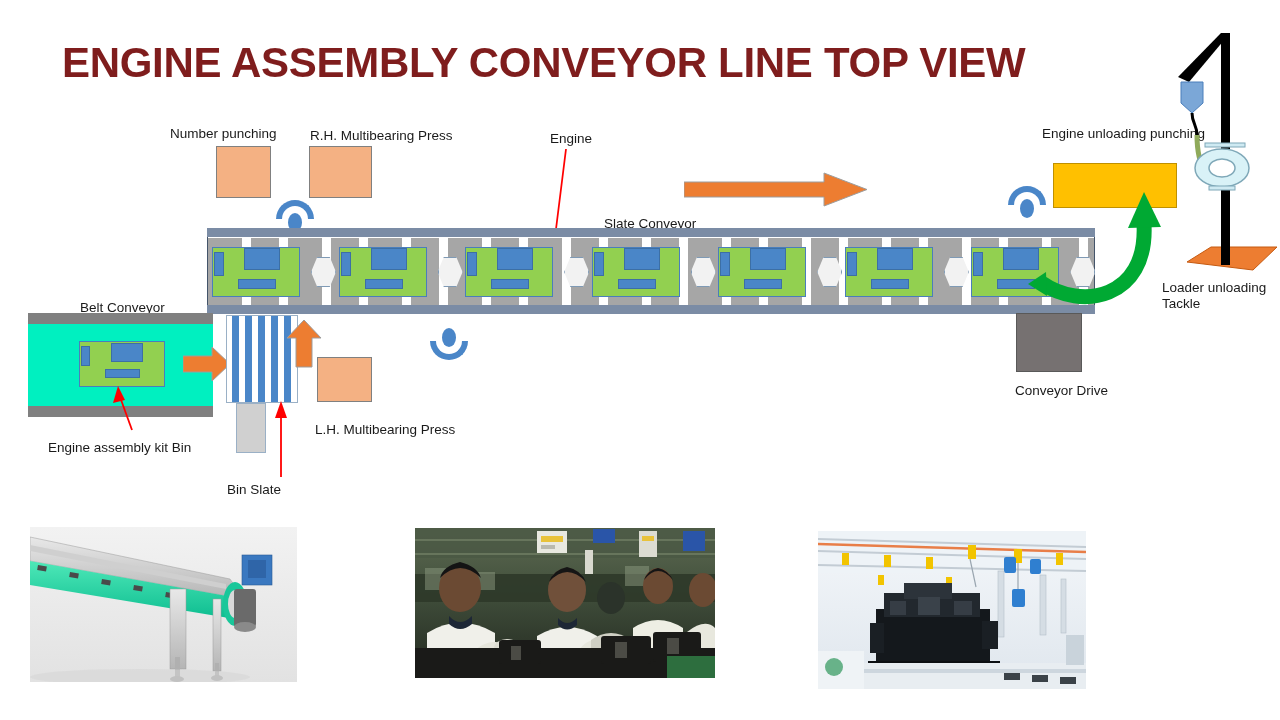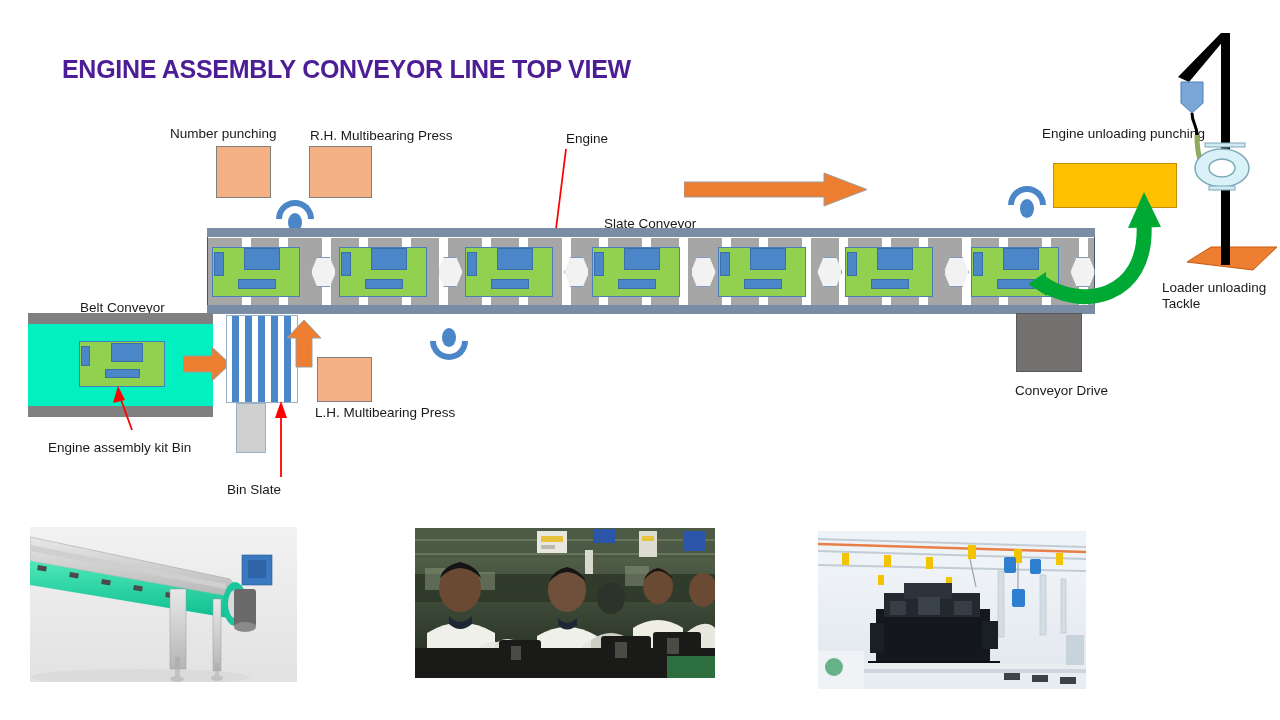--- a/index.html
+++ b/index.html
@@ -7,23 +7,23 @@
     width:1280px;height:720px;background:#ffffff;overflow:hidden;
     font-family:"Liberation Sans",sans-serif;color:#111111;
     position:relative;
   }
   #stage{position:absolute;left:0;top:0;width:1280px;height:720px;}
 
   .abs{position:absolute;}
 
   
   #title{
-    left:62px;top:55px;width:900px;
-    font-size:25px;font-weight:bold;letter-spacing:-0.3px;
-    color:#4c1d95;white-space:nowrap;
+    left:62px;top:39px;width:900px;
+    font-size:42px;font-weight:bold;letter-spacing:-0.3px;
+    color:#7f1d1d;white-space:nowrap;
   }
 
   
   .lbl{
     font-size:13.5px;color:#1a1a1a;white-space:nowrap;line-height:1.25;text-align:right;
   }
 
   
   .machine{
     background:#f4b183;border:1px solid #808080;box-sizing:border-box;
@@ -89,21 +89,21 @@
 </style>
 </head>
 <body>
 
 <div id="stage">
 
   <div class="abs" id="title">ENGINE ASSEMBLY CONVEYOR LINE TOP VIEW</div>
 
   <div class="abs lbl" style="left:170px;top:126px;">Number punching</div>
   <div class="abs lbl" style="left:310px;top:128px;">R.H. Multibearing Press</div>
-  <div class="abs lbl" style="left:566px;top:131px;">Engine</div>
+  <div class="abs lbl" style="left:550px;top:131px;">Engine</div>
   <div class="abs lbl" style="left:604px;top:216px;">Slate Conveyor</div>
   <div class="abs lbl" style="left:1042px;top:126px;">Engine unloading punching</div>
 
   <div class="abs machine" style="left:216px;top:146px;width:55px;height:52px;"></div>
   <div class="abs machine" style="left:309px;top:146px;width:63px;height:52px;"></div>
 
   <svg class="abs" style="left:535px;top:145px;width:45px;height:125px;">
     <line x1="31" y1="4" x2="18" y2="108" stroke="#ff0000" stroke-width="1.8"></line>
     <polygon points="18,120 13,104 24,104" fill="#ff0000"></polygon>
   </svg>
@@ -229,21 +229,21 @@
     <div class="bl-stripe" style="left:44px;"></div>
     <div class="bl-stripe" style="left:57px;"></div>
   </div>
   <div class="abs" id="binloader-col"></div>
 
   <svg class="abs" style="left:286px;top:320px;width:36px;height:48px;">
     <polygon points="18,0 35,18 26,18 26,47 10,47 10,18 1,18" fill="#ed7d31" stroke="#9d9d9d" stroke-width="1"></polygon>
   </svg>
 
   <div class="abs machine" style="left:317px;top:357px;width:55px;height:45px;"></div>
-  <div class="abs lbl" style="left:315px;top:405px;">L.H. Multibearing Press</div>
+  <div class="abs lbl" style="left:315px;top:422px;">L.H. Multibearing Press</div>
 
   <svg class="abs" style="left:92px;top:385px;width:50px;height:48px;">
     <line x1="40" y1="45" x2="28" y2="12" stroke="#ff0000" stroke-width="1.8"></line>
     <polygon points="26,1 21,18 33,15" fill="#ff0000"></polygon>
   </svg>
   <div class="abs lbl" style="left:48px;top:440px;">Engine assembly kit Bin</div>
 
   <svg class="abs" style="left:270px;top:400px;width:22px;height:78px;">
     <line x1="11" y1="77" x2="11" y2="14" stroke="#ff0000" stroke-width="1.8"></line>
     <polygon points="11,1 5,18 17,18" fill="#ff0000"></polygon>

